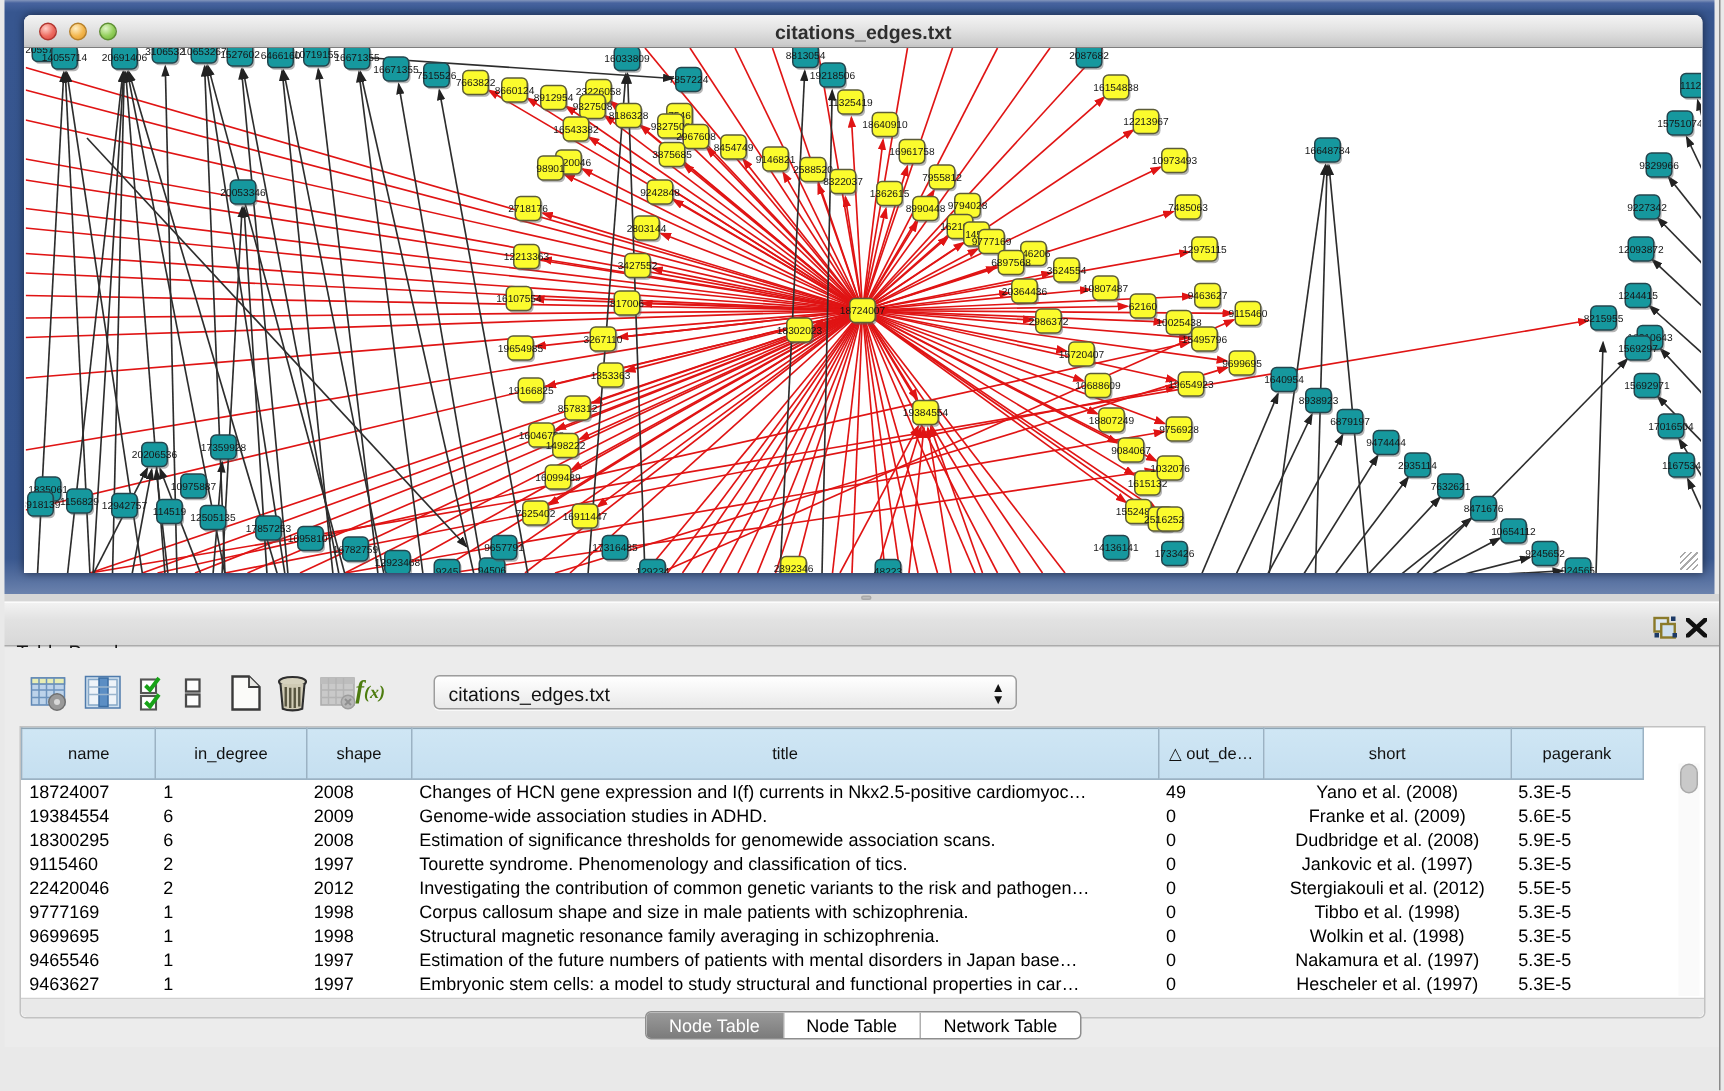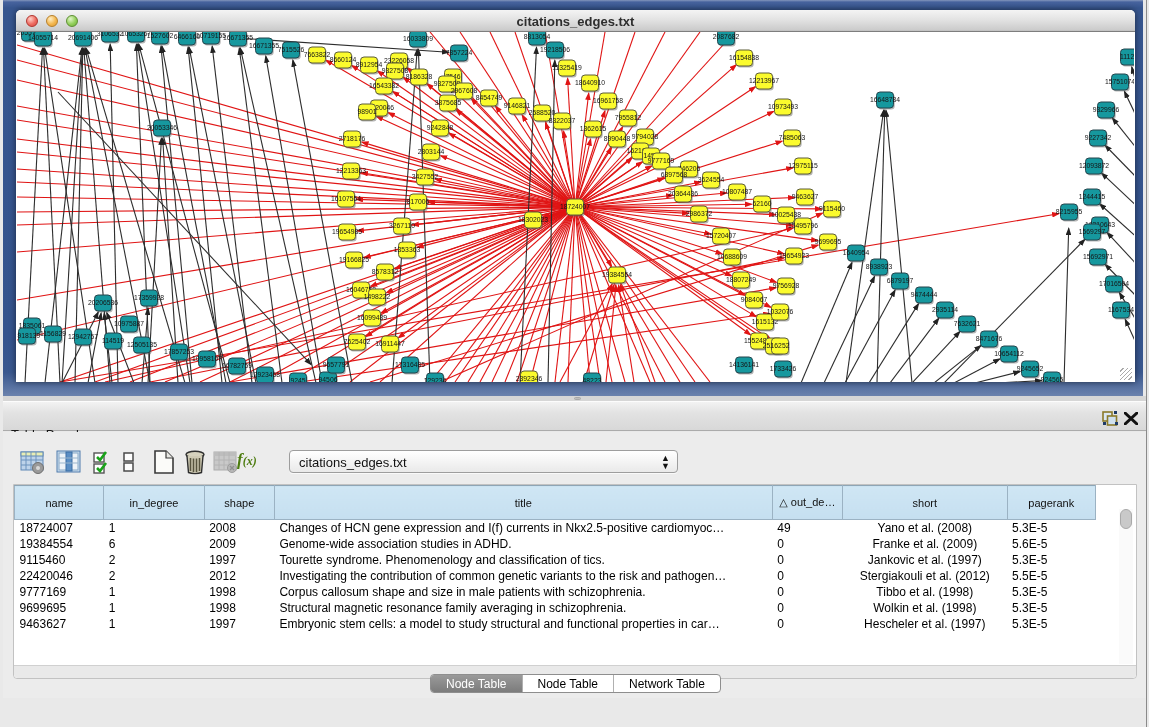--- a/index.html
+++ b/index.html
@@ -1056,20 +1056,29 @@
 <tr>
           <td class="c1">19384554</td>
           <td class="c2">6</td>
           <td class="c3">2009</td>
           <td class="c4">Genome‑wide association studies in ADHD.</td>
           <td class="c5">0</td>
           <td class="c6">Franke et al. (2009)</td>
           <td class="c7">5.6E‑5</td>
         </tr>
 <tr>
+          <td class="c1">18300295</td>
+          <td class="c2">6</td>
+          <td class="c3">2008</td>
+          <td class="c4">Estimation of significance thresholds for genomewide association scans.</td>
+          <td class="c5">0</td>
+          <td class="c6">Dudbridge et al. (2008)</td>
+          <td class="c7">5.9E‑5</td>
+        </tr>
+<tr>
           <td class="c1">9115460</td>
           <td class="c2">2</td>
           <td class="c3">1997</td>
           <td class="c4">Tourette syndrome. Phenomenology and classification of tics.</td>
           <td class="c5">0</td>
           <td class="c6">Jankovic et al. (1997)</td>
           <td class="c7">5.3E‑5</td>
         </tr>
 <tr>
           <td class="c1">22420046</td>
@@ -1092,20 +1101,29 @@
 <tr>
           <td class="c1">9699695</td>
           <td class="c2">1</td>
           <td class="c3">1998</td>
           <td class="c4">Structural magnetic resonance family averaging in schizophrenia.</td>
           <td class="c5">0</td>
           <td class="c6">Wolkin et al. (1998)</td>
           <td class="c7">5.3E‑5</td>
         </tr>
 <tr>
+          <td class="c1">9465546</td>
+          <td class="c2">1</td>
+          <td class="c3">1997</td>
+          <td class="c4">Estimation of the future numbers of patients with mental disorders in Japan base…</td>
+          <td class="c5">0</td>
+          <td class="c6">Nakamura et al. (1997)</td>
+          <td class="c7">5.3E‑5</td>
+        </tr>
+<tr>
           <td class="c1">9463627</td>
           <td class="c2">1</td>
           <td class="c3">1997</td>
           <td class="c4">Embryonic stem cells: a model to study structural and functional properties in car…</td>
           <td class="c5">0</td>
           <td class="c6">Hescheler et al. (1997)</td>
           <td class="c7">5.3E‑5</td>
         </tr>
    </tbody>
   </table>

